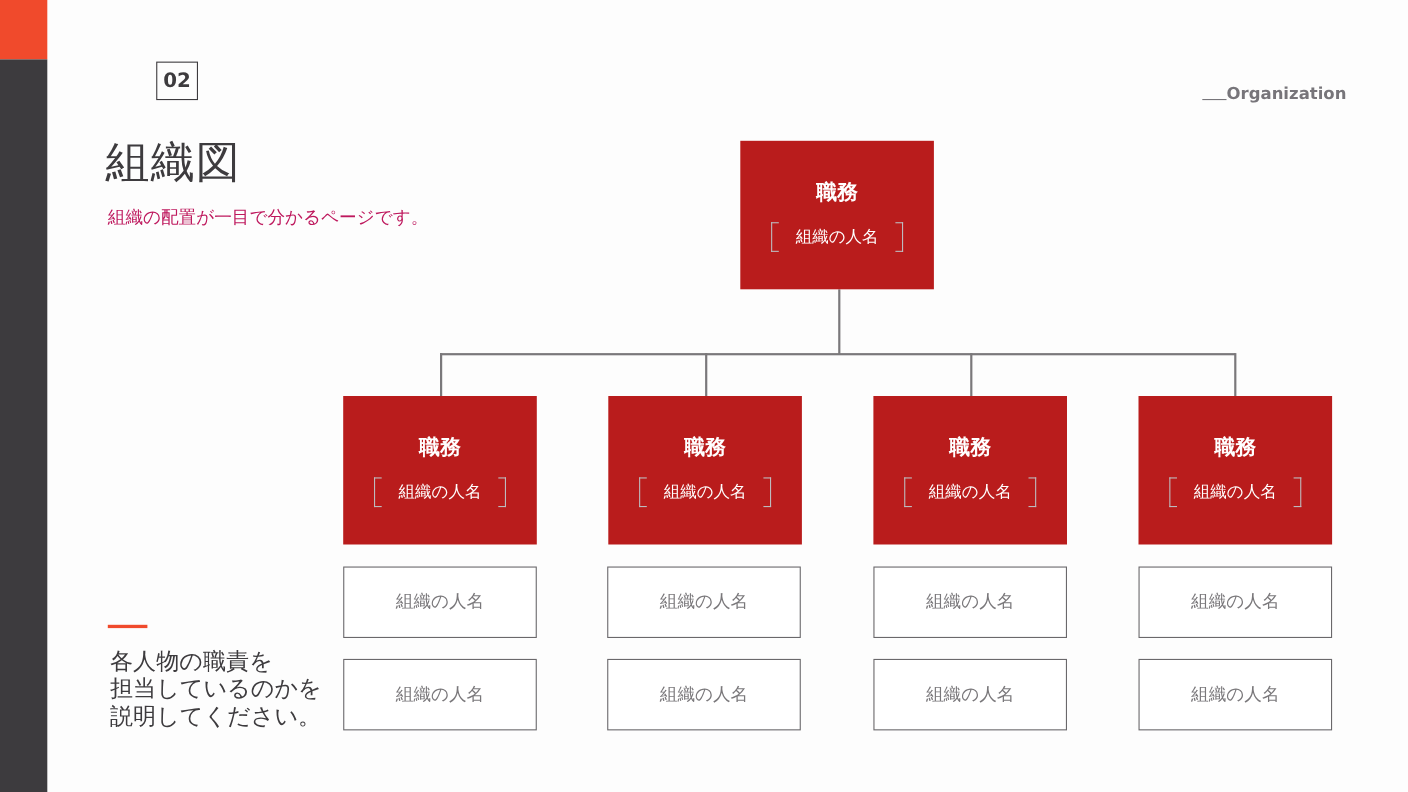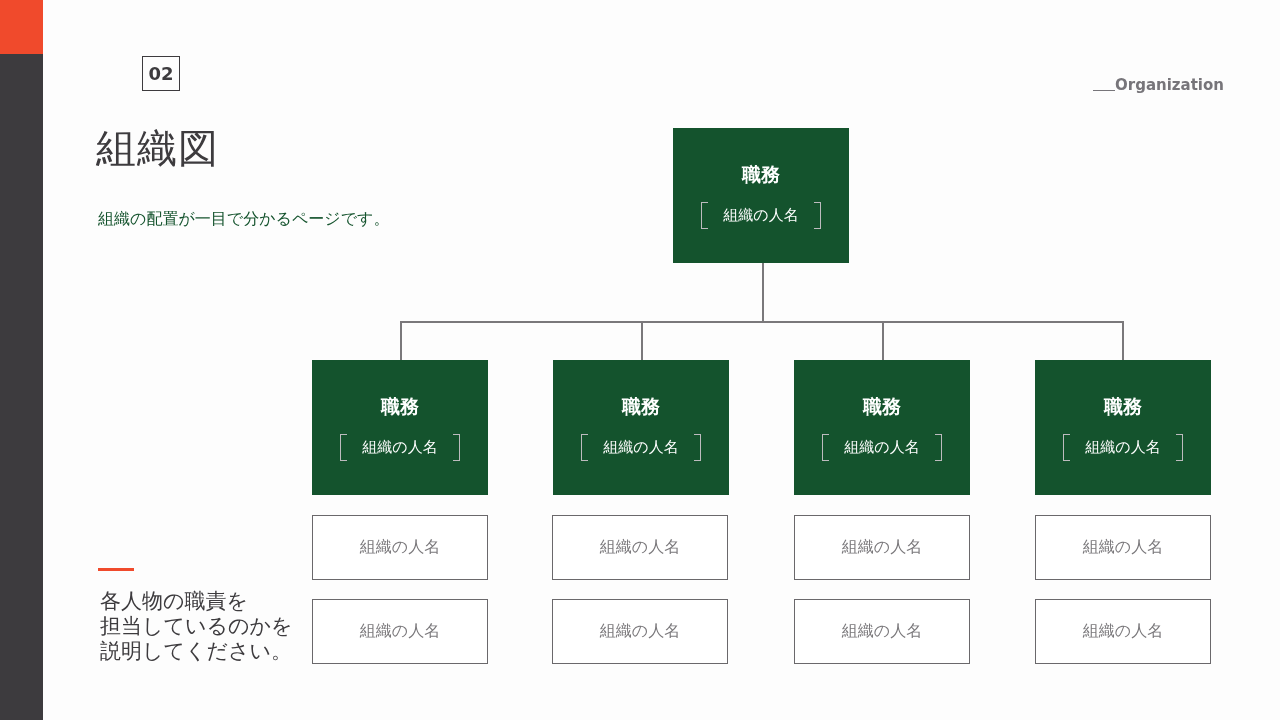--- a/index.html
+++ b/index.html
@@ -3,24 +3,24 @@
 <meta charset="utf-8">
 <style>
   html, body { margin:0; padding:0; }
   body { width:1280px; height:720px; position:relative; background:#fdfdfd; overflow:hidden;
          font-family:"DejaVu Sans", "Liberation Sans", sans-serif; color:#3c3a3d; }
   .side-accent { position:absolute; left:0; top:0; width:43px; height:54px; background:#f04a2c; }
   .side-bar { position:absolute; left:0; top:54px; width:43px; height:666px; background:#3d3b3e; }
   .page-num { position:absolute; left:98px; top:56px; width:38px; height:35px; border:1.5px solid #3d3b3e;
               box-sizing:border-box; font-size:18px; font-weight:bold; display:flex; align-items:center; justify-content:center; color:#3d3b3e;margin-left:44px; }
   .title { position:absolute; left:96px; top:112px; font-size:40px; line-height:72px; color:#3d3b3e; letter-spacing:1px; }
-  .subtitle { position:absolute; left:98px; top:209px; font-size:16px; color:#14532d; }
+  .subtitle { position:absolute; left:98px; top:188px; font-size:16px; color:#be185d; }
   .section-label { position:absolute; right:56px; top:76px; display:flex; align-items:center; gap:0; color:#77757a; font-size:15px; font-weight:bold; }
   .section-label .dash { width:22px; height:0; border-top:1.5px solid #77757a; margin-top:10px; }
-  .boss { position:absolute; background:#14532d; color:#fff; display:flex; flex-direction:column; align-items:center; justify-content:center; box-sizing:border-box; }
+  .boss { position:absolute; background:#b91c1c; color:#fff; display:flex; flex-direction:column; align-items:center; justify-content:center; box-sizing:border-box; }
   .boss .role { font-size:19px; font-weight:bold; margin-bottom:14px; }
   .boss .name { font-size:15px; position:relative; padding:4px 22px; }
   .boss .name::before, .boss .name::after { content:""; position:absolute; top:0; bottom:0; width:6px; border:1.5px solid #bdbbbe; }
   .boss .name::before { left:0; border-right:none; }
   .boss .name::after { right:0; border-left:none; }
   .member { position:absolute; width:176px; height:65px; border:1.5px solid #6a686b; box-sizing:border-box; display:flex; align-items:center; justify-content:center; font-size:16px; color:#7a787b; background:#fff; }
   .line { position:absolute; background:#7a787b; }
   .note-rule { position:absolute; left:98px; top:568px; width:36px; height:3px; background:#f04a2c; }
   .note { position:absolute; left:100px; top:589px; font-size:21px; line-height:25px; color:#3d3b3e; white-space:pre-line; }
 </style>

